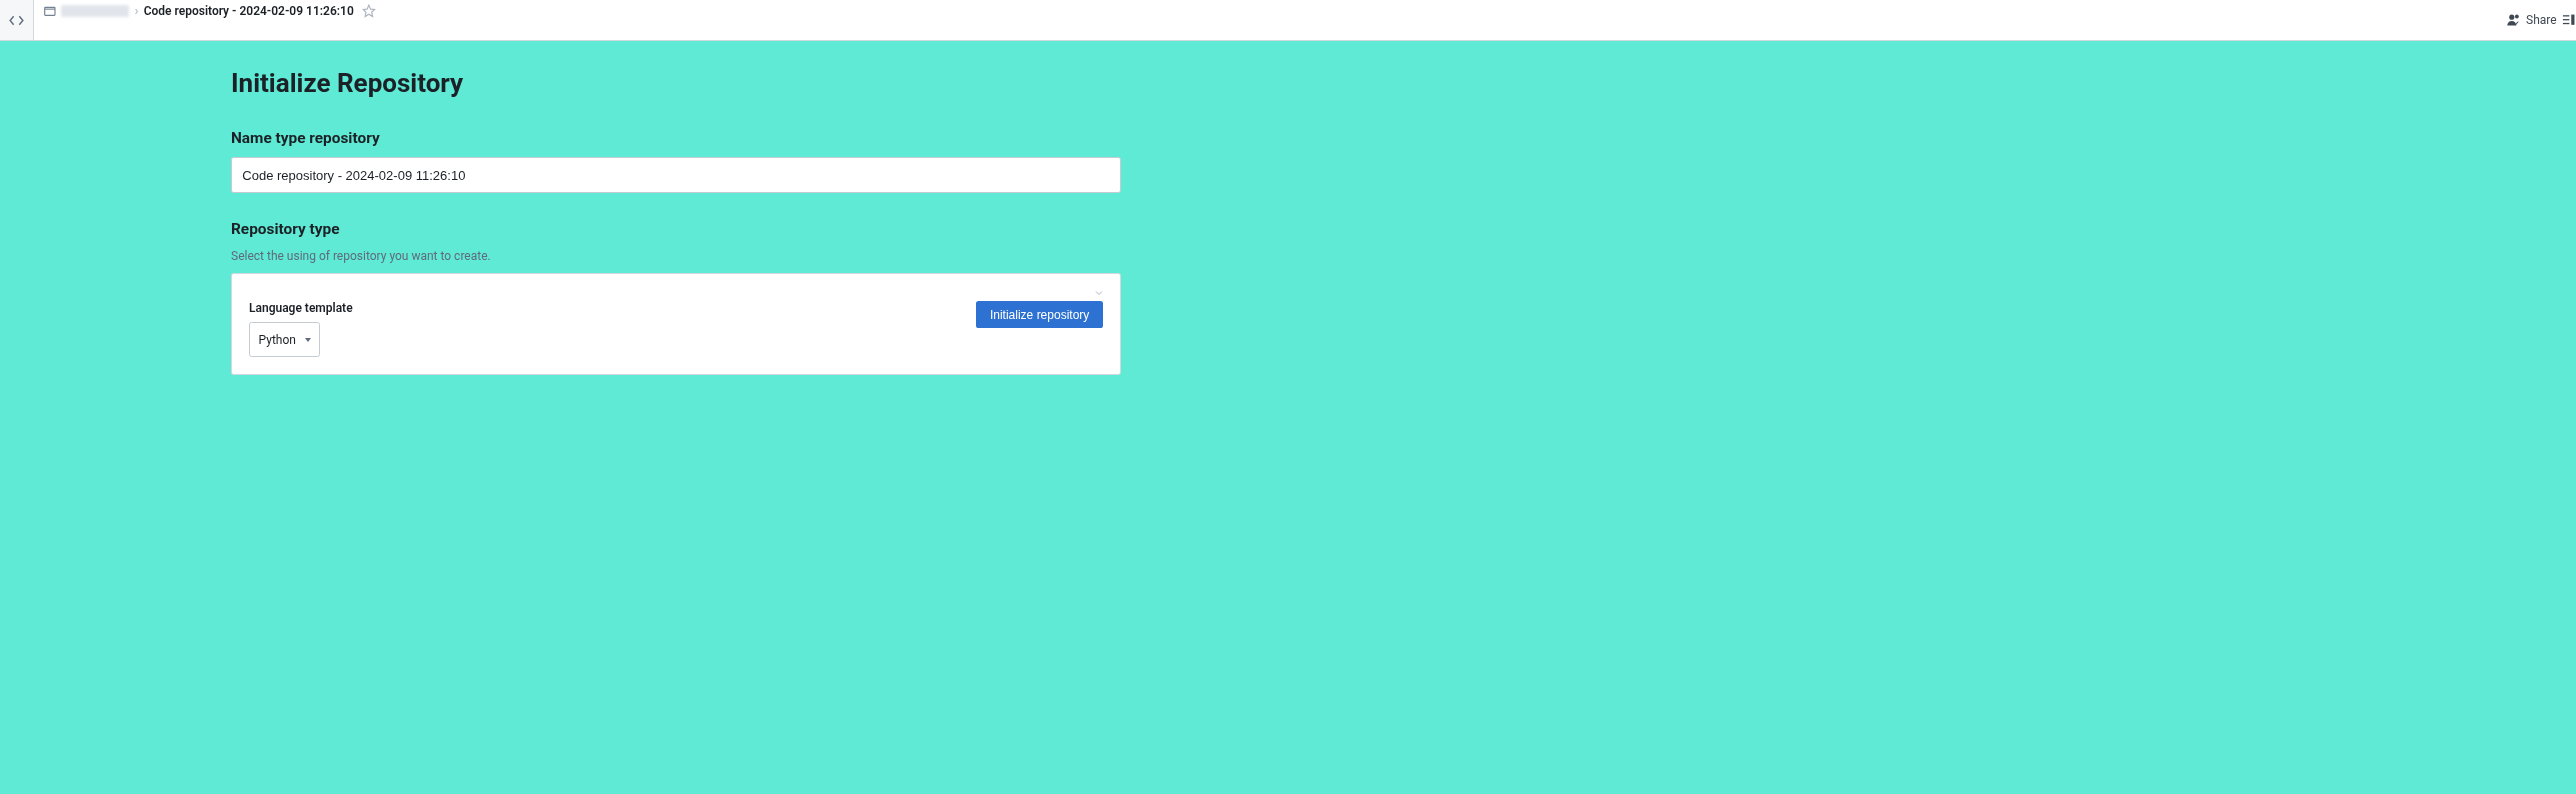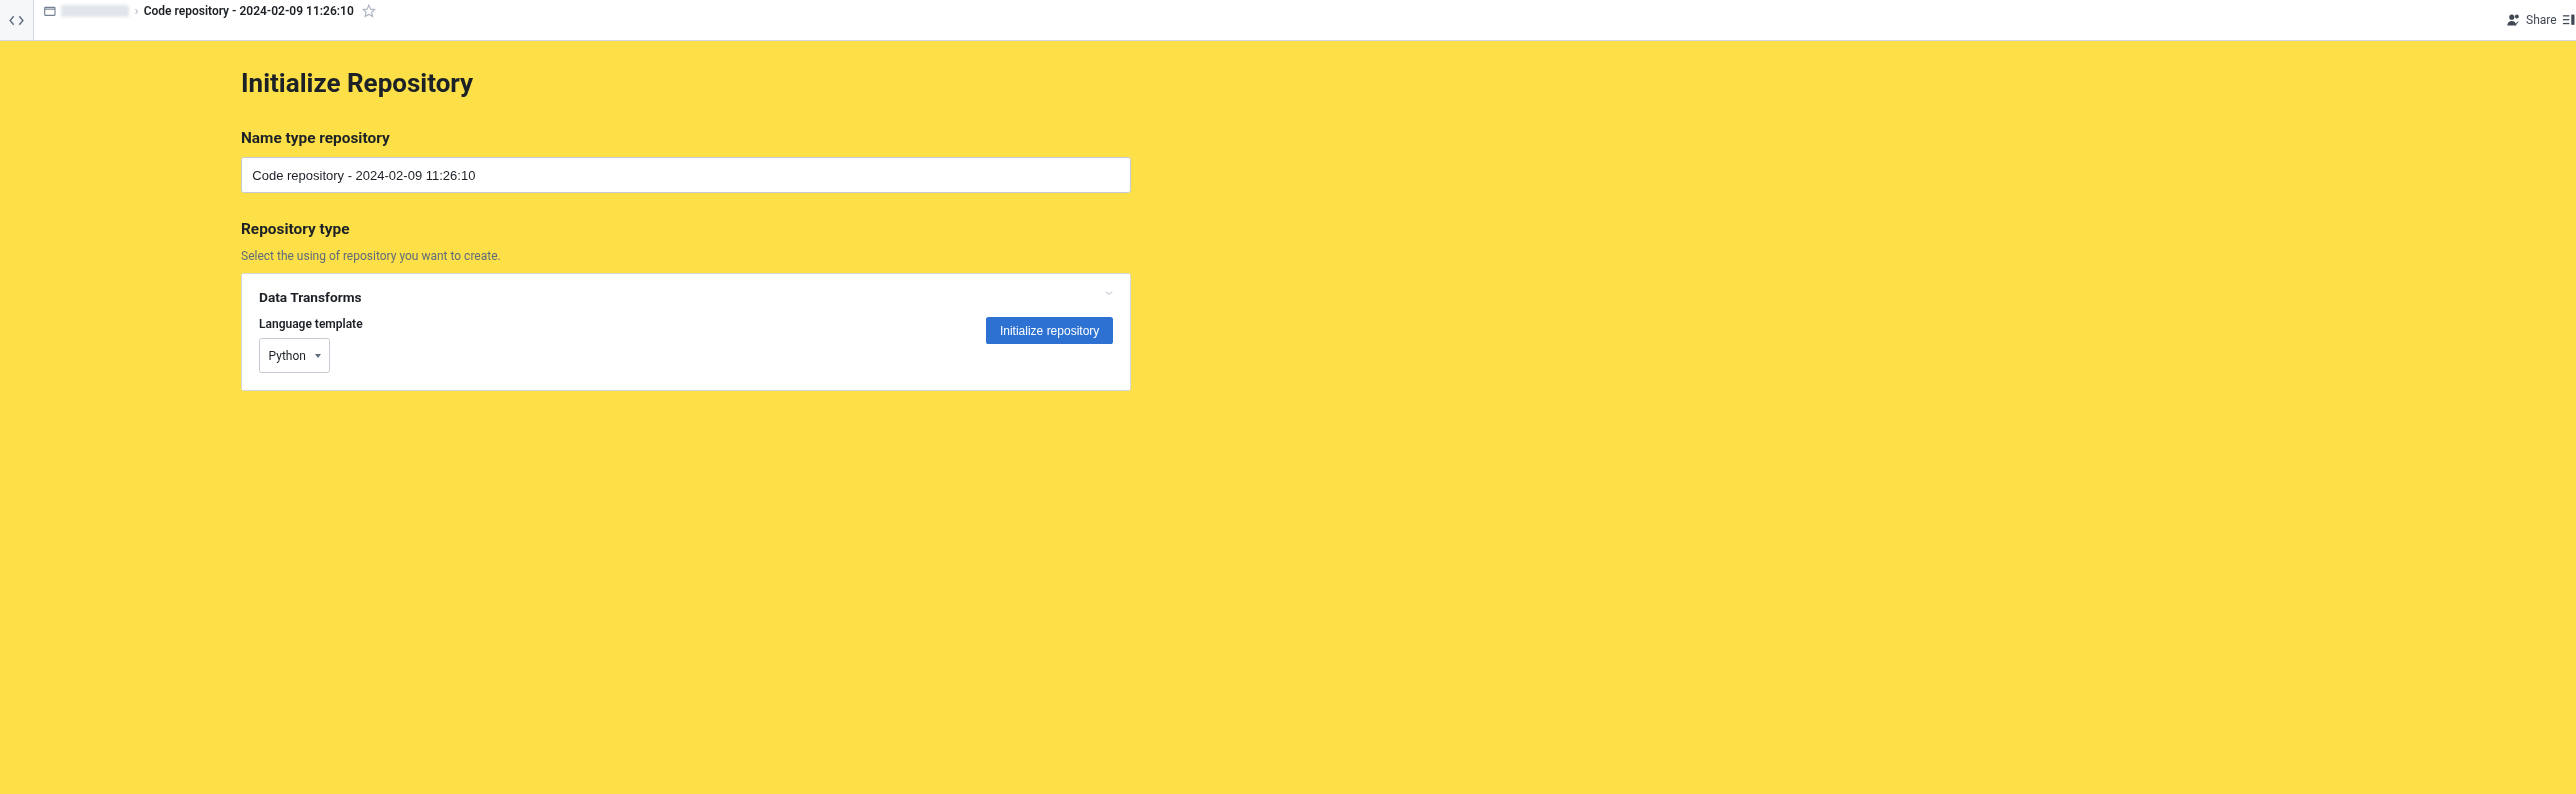--- a/index.html
+++ b/index.html
@@ -137,23 +137,23 @@
       width: 15.4px;
       height: 15.4px;
     }
     .panel-toggle-icon {
       width: 15.4px;
       height: 15.4px;
       color: #404854;
       cursor: pointer;
     }
     .content-area {
-      background: #fde047;
+      background: #5eead4;
       min-height: calc(100vh - 41px);
-      padding: 27px 18px;
+      padding: 27px 8px;
     }
     .content-inner {
       max-width: 890px;
       margin-left: 223px;
     }
     h1.page-title {
       font-size: 26px;
       font-weight: 700;
       color: #1c2127;
       margin-bottom: 31px;
@@ -310,21 +310,20 @@
       <span class="section-label" style="margin-bottom:0">Repository type</span>
       <span class="section-hint">Select the using of repository you want to create.</span>
     </div>
 
     <div class="card">
       <span class="card-chevron">
         <svg width="12" height="12" viewBox="0 0 24 24" fill="none" stroke="currentColor" stroke-width="2">
           <polyline points="6 9 12 15 18 9"></polyline>
         </svg>
       </span>
-      <div class="card-title">Data Transforms</div>
       <div class="card-footer-row">
         <div>
           <div class="card-field-label">Language template</div>
           <div class="select-btn">
             <span>Python</span>
             <span class="caret-down"></span>
           </div>
         </div>
         <button class="primary-btn">Initialize repository</button>
       </div>

